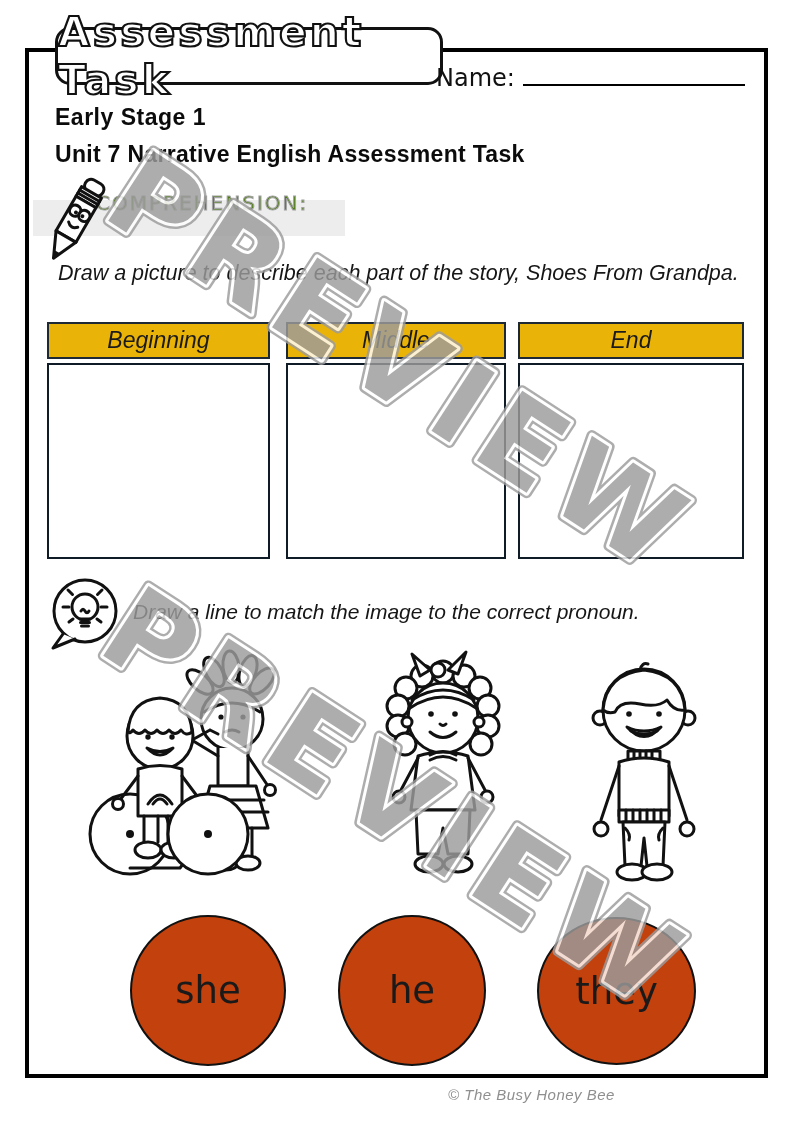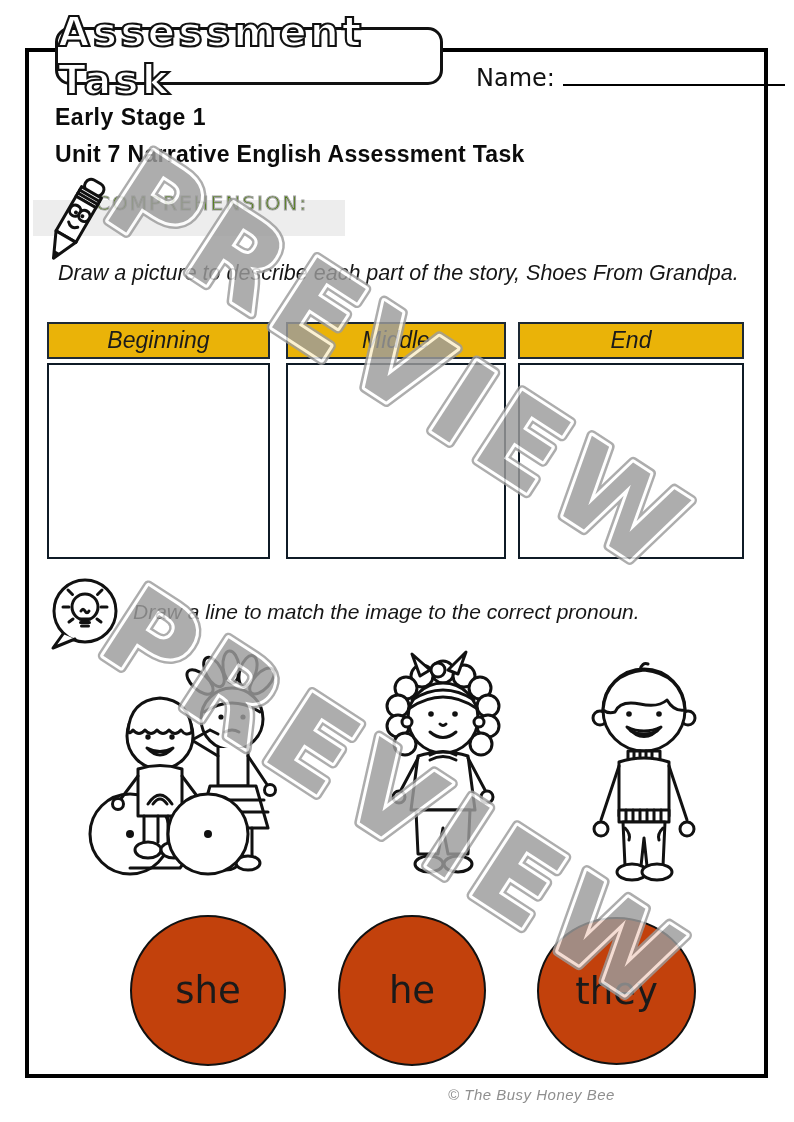--- a/index.html
+++ b/index.html
@@ -24,21 +24,21 @@
   }
   .title-text {
     font-family:"DejaVu Sans", sans-serif; font-weight:700;
     font-size:41px; letter-spacing:3px; color:#fff;
     -webkit-text-stroke:2.2px #111;
   }
 
   .hand   { font-family:"DejaVu Sans", sans-serif; }
   .hand-i { font-family:Liberation Sans, sans-serif; font-style:italic; }
 
-  .name-row { left:476px; top:60px; font-size:24px; color:#111; z-index:3; }
+  .name-row { left:436px; top:60px; font-size:24px; color:#111; z-index:3; }
   .name-line { display:inline-block; width:222px; border-bottom:2.5px solid #000; height:26px; margin-left:8px; }
 
   .h1 { left:55px; top:104px; font-size:23px; font-weight:800; color:#0b0b0b; letter-spacing:.5px; }
   .h2 { left:55px; top:141px; font-size:23px; font-weight:800; color:#0b0b0b; letter-spacing:.3px; }
 
   .comp-bar { left:33px; top:200px; width:312px; height:36px; background:#ededed; }
   .comp-label {
     left:96px; top:191px; font-size:20px; letter-spacing:2px;
     font-family:"DejaVu Sans", sans-serif;
     color:#4d7c0f; -webkit-text-stroke:1.1px #a2a2a2;

